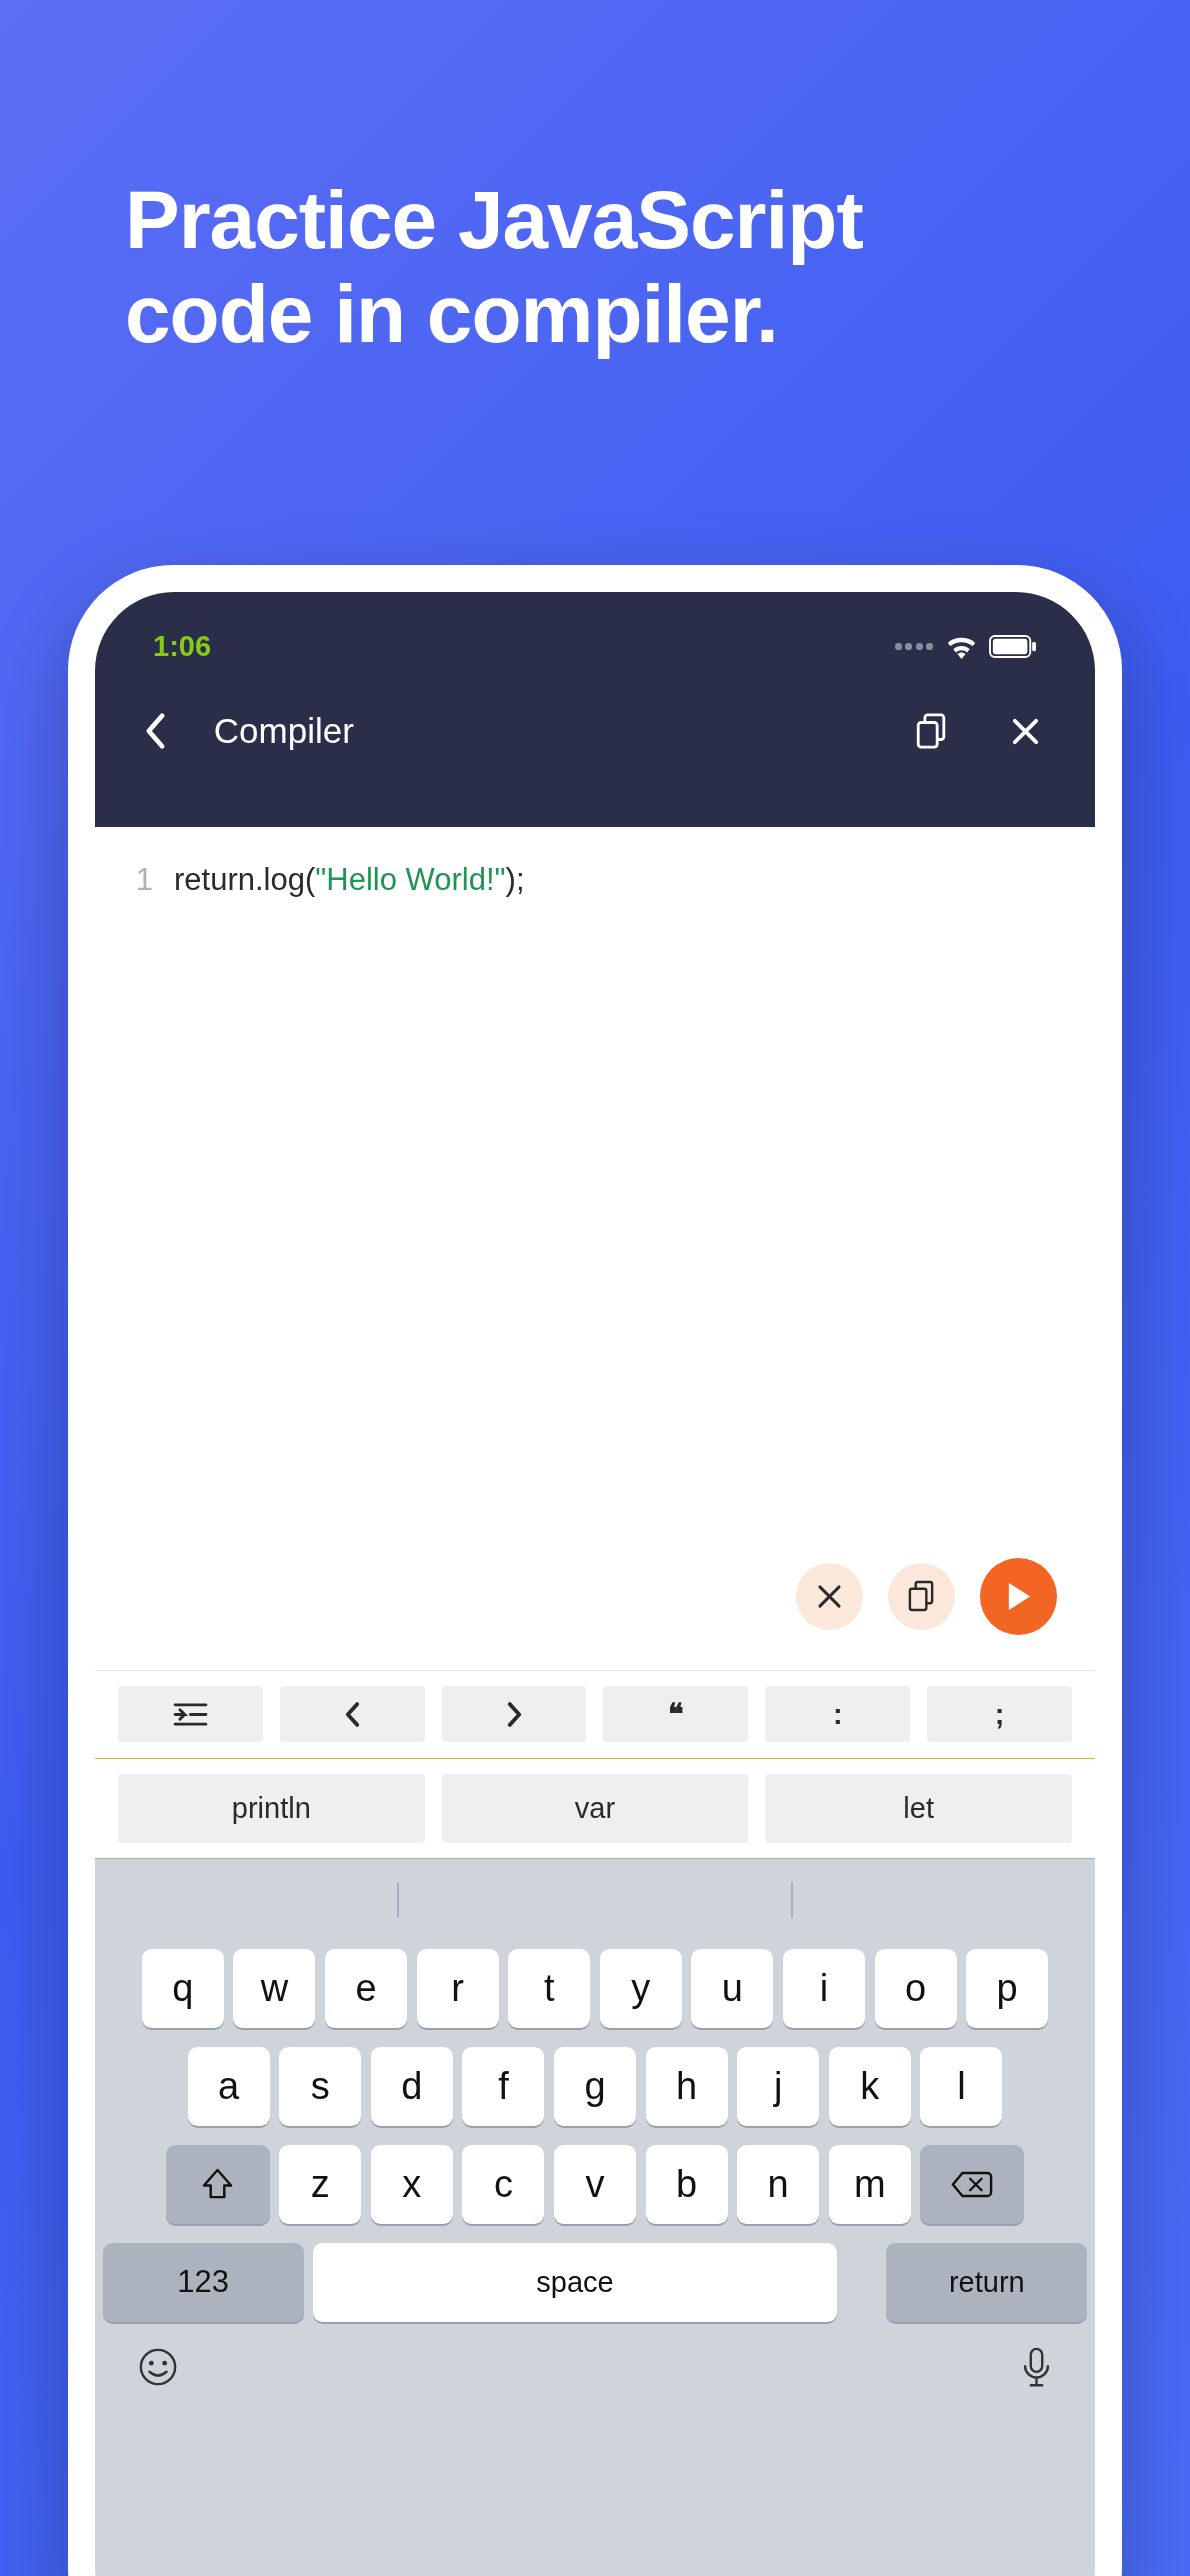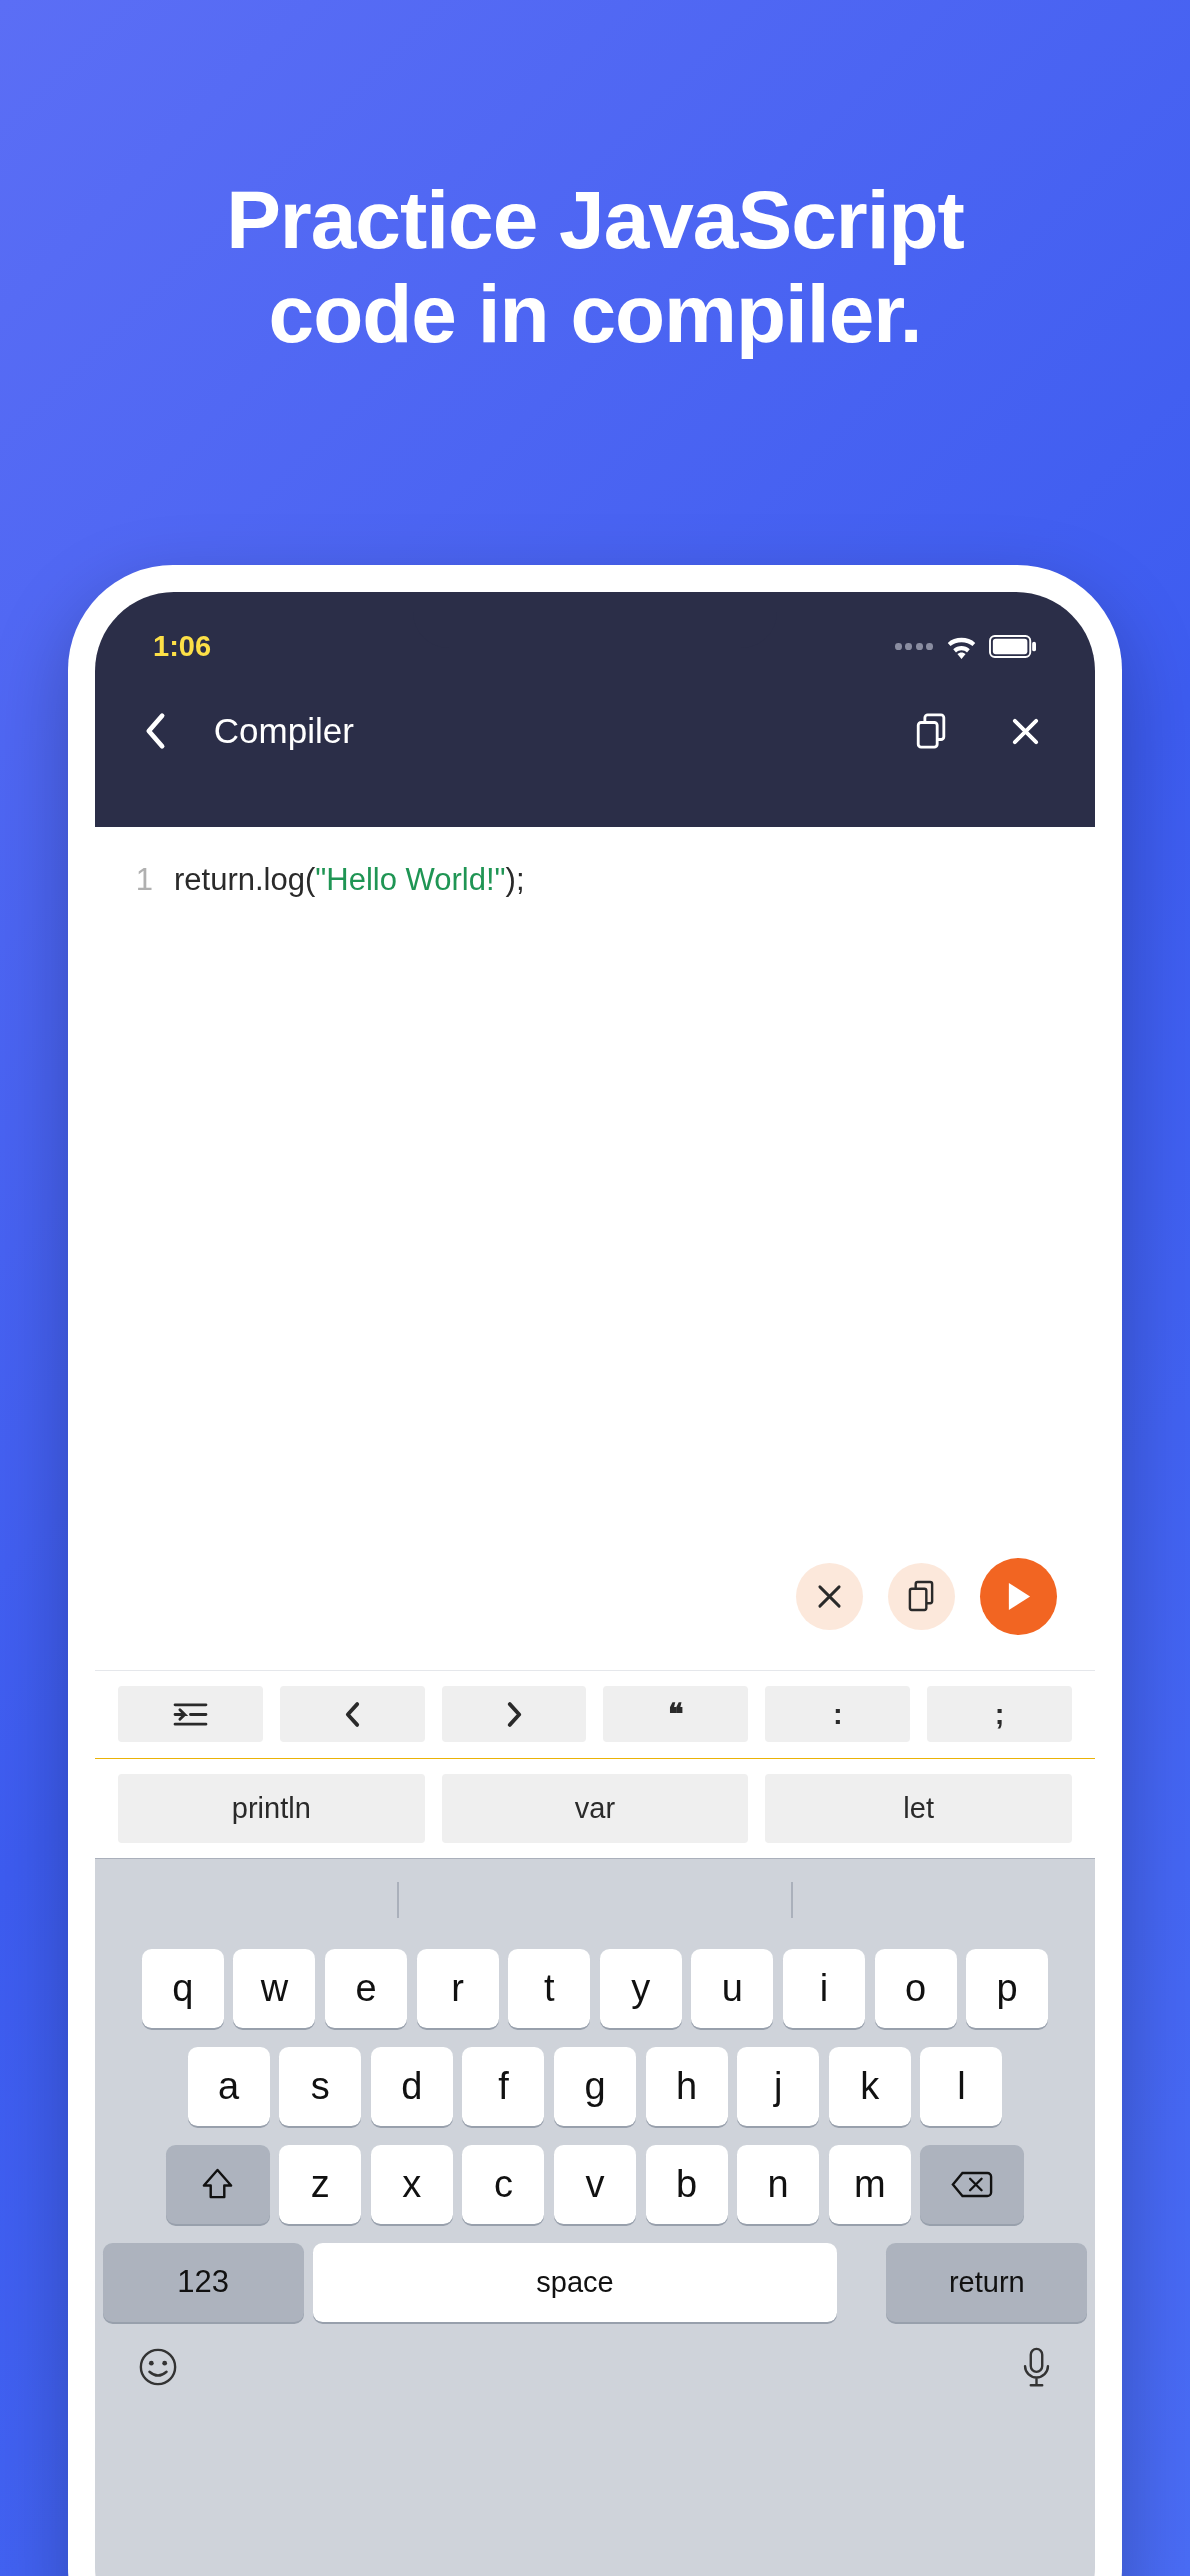--- a/index.html
+++ b/index.html
@@ -10,21 +10,20 @@
   overflow: hidden;
   position: relative;
 }
 .headline {
   color: #fff;
   font-size: 82px;
   font-weight: 800;
   line-height: 1.15;
   padding: 173px 125px 0;
   letter-spacing: -1px;
-  text-align: center;
 }
 .phone-frame {
   position: absolute;
   left: 50%;
   transform: translateX(-50%);
   top: 565px;
   width: 1054px;
   height: 2108px;
   background: #fff;
   border-radius: 105px;
@@ -53,21 +52,21 @@
   height: 56px;
   background: #2b2e48;
   border-radius: 0 0 36px 36px;
   z-index: 5;
 }
 .status-bar {
   display: flex;
   justify-content: space-between;
   align-items: center;
   padding: 38px 58px 0;
-  color: #fde047;
+  color: #84cc16;
   font-size: 29px;
   font-weight: 600;
 }
 .status-icons { display: flex; align-items: center; gap: 11.5px; }
 .dots { display: flex; gap: 3.8px; }
 .dots span { width: 6.7px; height: 6.7px; background: #8a8da1; border-radius: 50%; }
 .nav-bar {
   display: flex;
   align-items: center;
   padding: 48px 38px 29px;

